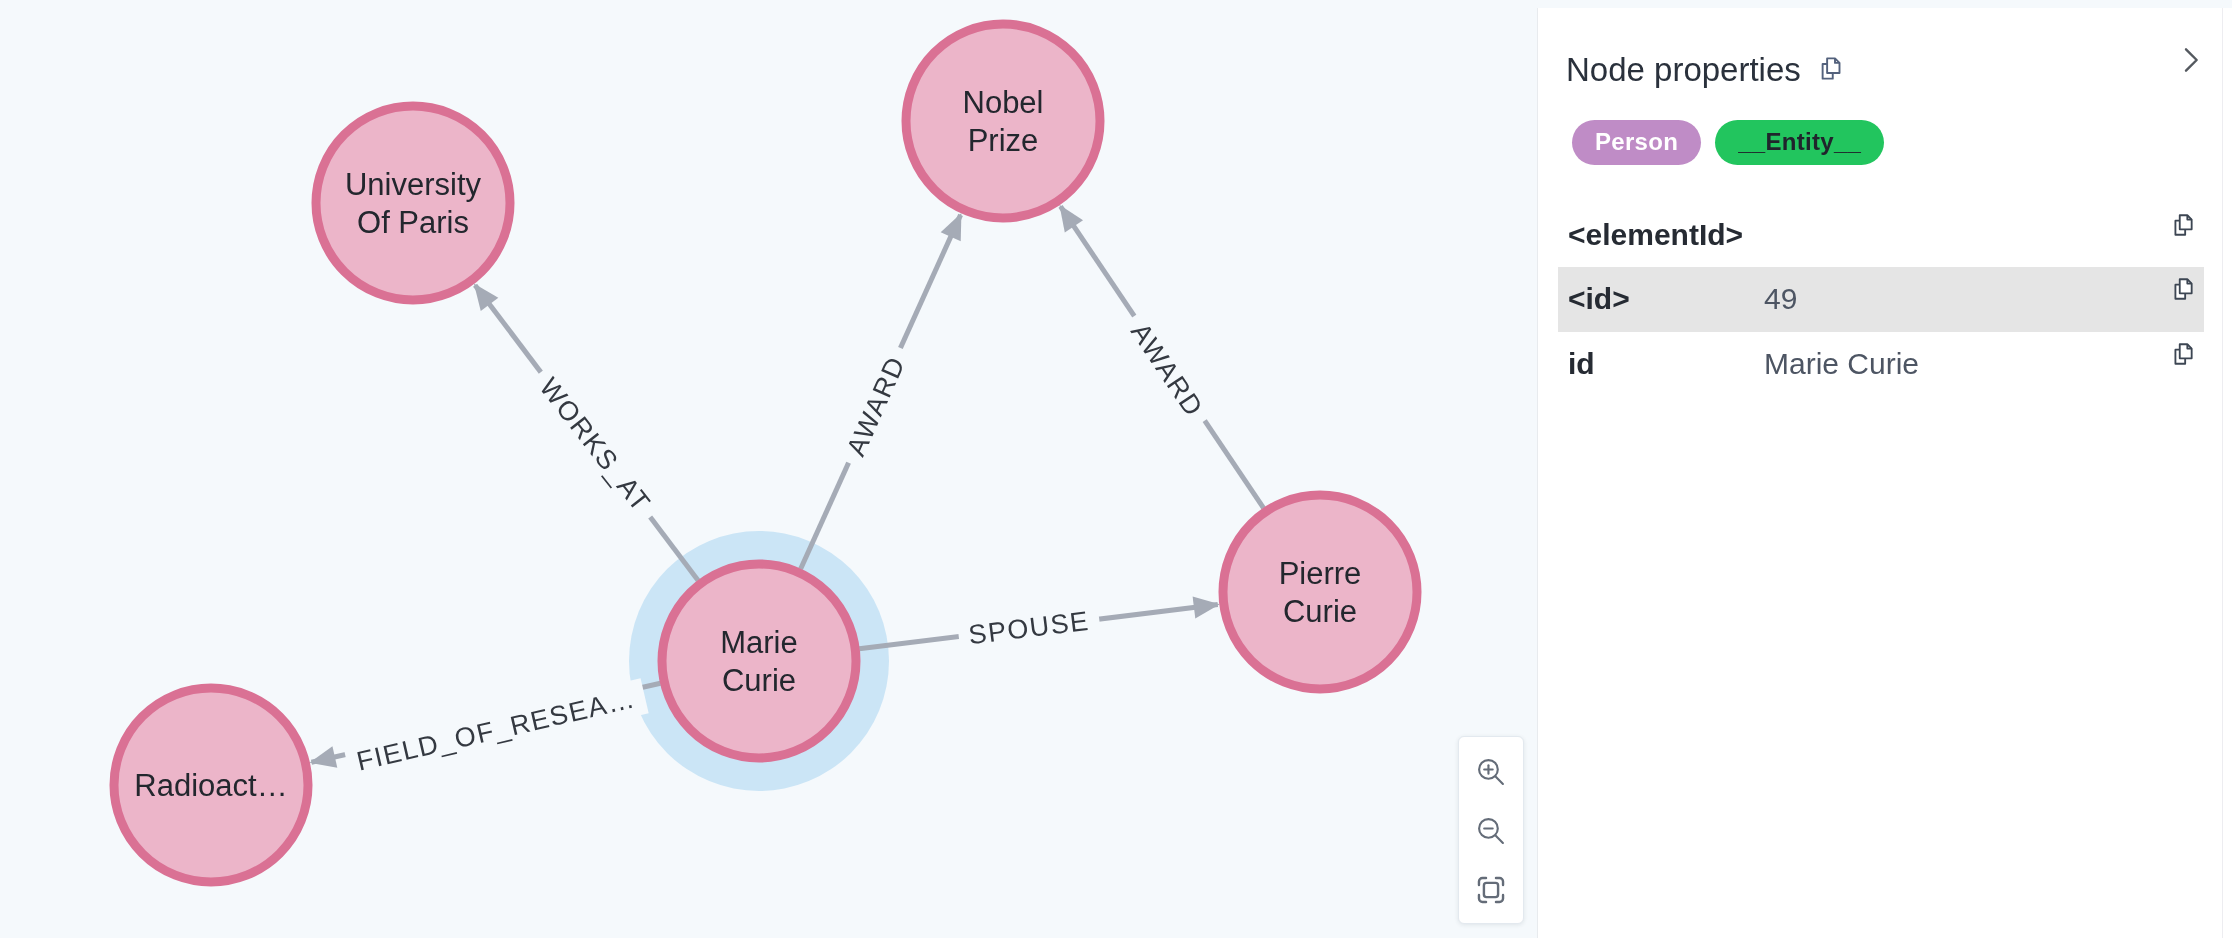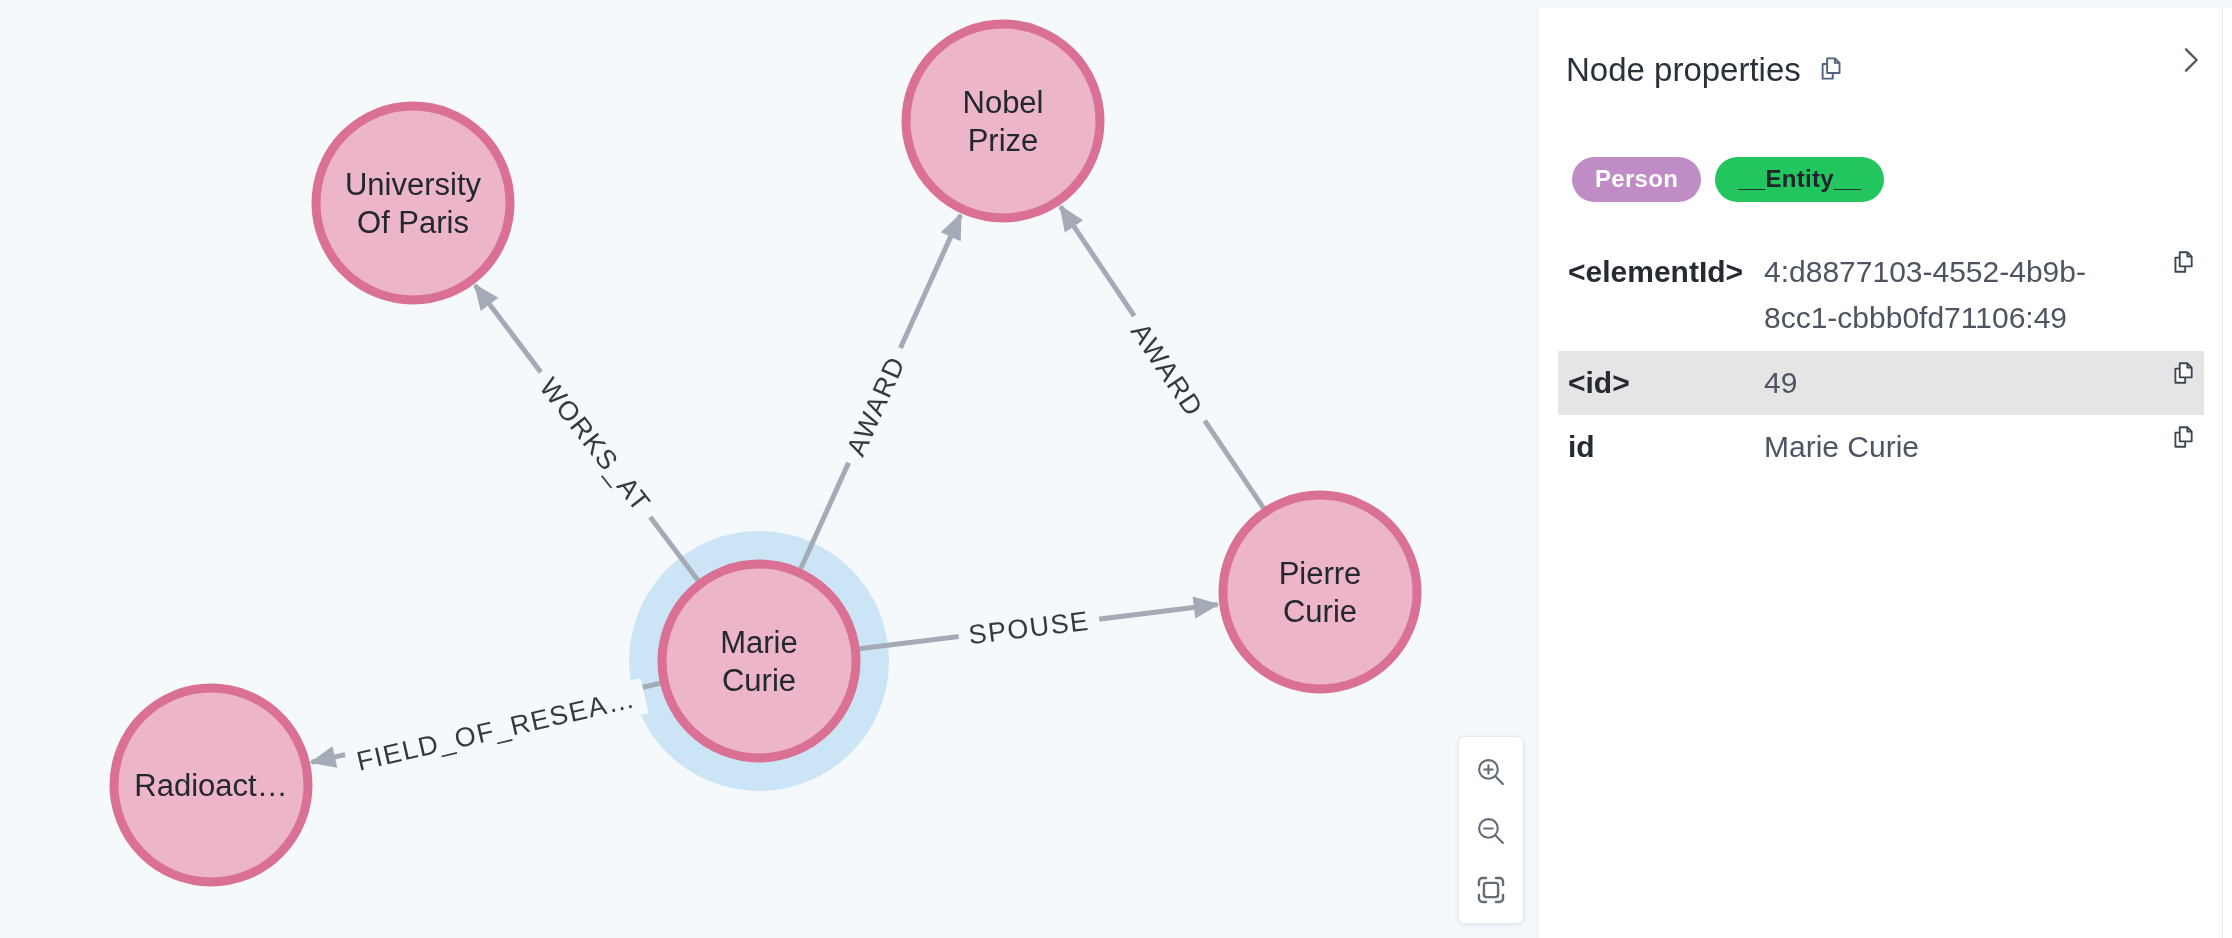--- a/index.html
+++ b/index.html
@@ -31,21 +31,21 @@
   .panel-header{display:flex;align-items:center;gap:16px;padding:42px 70px 0 28px;}
   .panel-title{margin:0;font-size:33px;font-weight:400;color:#2a313c;line-height:1.2;}
   .icon-btn{background:none;border:none;padding:0;margin:0;cursor:pointer;display:inline-flex;}
   .title-copy{color:#53617c;}
   .title-copy svg{width:27px;height:27px;}
   .collapse-btn{position:absolute;top:36px;right:26px;color:#54595f;}
   .collapse-btn svg{width:32px;height:32px;}
 
   .badges{display:flex;gap:14px;padding:30px 28px 0 34px;}
   .badge{display:inline-flex;align-items:center;height:45px;padding:0 23px;border-radius:23px;
-    font-size:24px;font-weight:700;letter-spacing:.3px;cursor:pointer;margin-top:37px;}
+    font-size:24px;font-weight:700;letter-spacing:.3px;cursor:pointer;}
 
   .props{margin:38px 28px 0 20px;}
   .prop-row{display:flex;align-items:flex-start;padding:9px 8px 9px 10px;font-size:30px;line-height:1.55;box-sizing:border-box;}
   .prop-row.striped{background:#e5e5e5;}
   .prop-key{width:196px;flex-shrink:0;font-weight:700;color:#262b33;}
   .prop-value{width:368px;color:#4d5563;}
   .copy-btn{margin-left:auto;color:#3d4653;}
   .copy-btn svg{width:26px;height:26px;}
 </style>
 </head>
@@ -149,21 +149,20 @@
     </div>
 
     <div class="badges" id="badges">
         <span class="badge" style="background: rgb(191, 140, 198); color: rgb(255, 255, 255);">Person</span>
         <span class="badge" style="background: #22c55e; color: rgb(32, 36, 44);">__Entity__</span>
       </div>
 
     <div class="props" id="props">
         <div class="prop-row">
           <div class="prop-key">&lt;elementId&gt;</div>
-          <div class="prop-value">4:d8877103-4552-4b9b-8cc1-cbbb0fd71106:49</div>
           <button class="icon-btn copy-btn">
             <span><svg viewBox="0 0 24 24" fill="#ffffff" stroke="currentColor" stroke-width="1.7" stroke-linejoin="round">
                 <path d="M5 8 H14 V21 H5 Z"></path>
                 <path d="M9 3 H16 L20 7 V16 H9 Z"></path>
                 <path d="M16 3 V7 H20" fill="none"></path>
               </svg></span>
           </button>
         </div>
         <div class="prop-row striped">
           <div class="prop-key">&lt;id&gt;</div>

